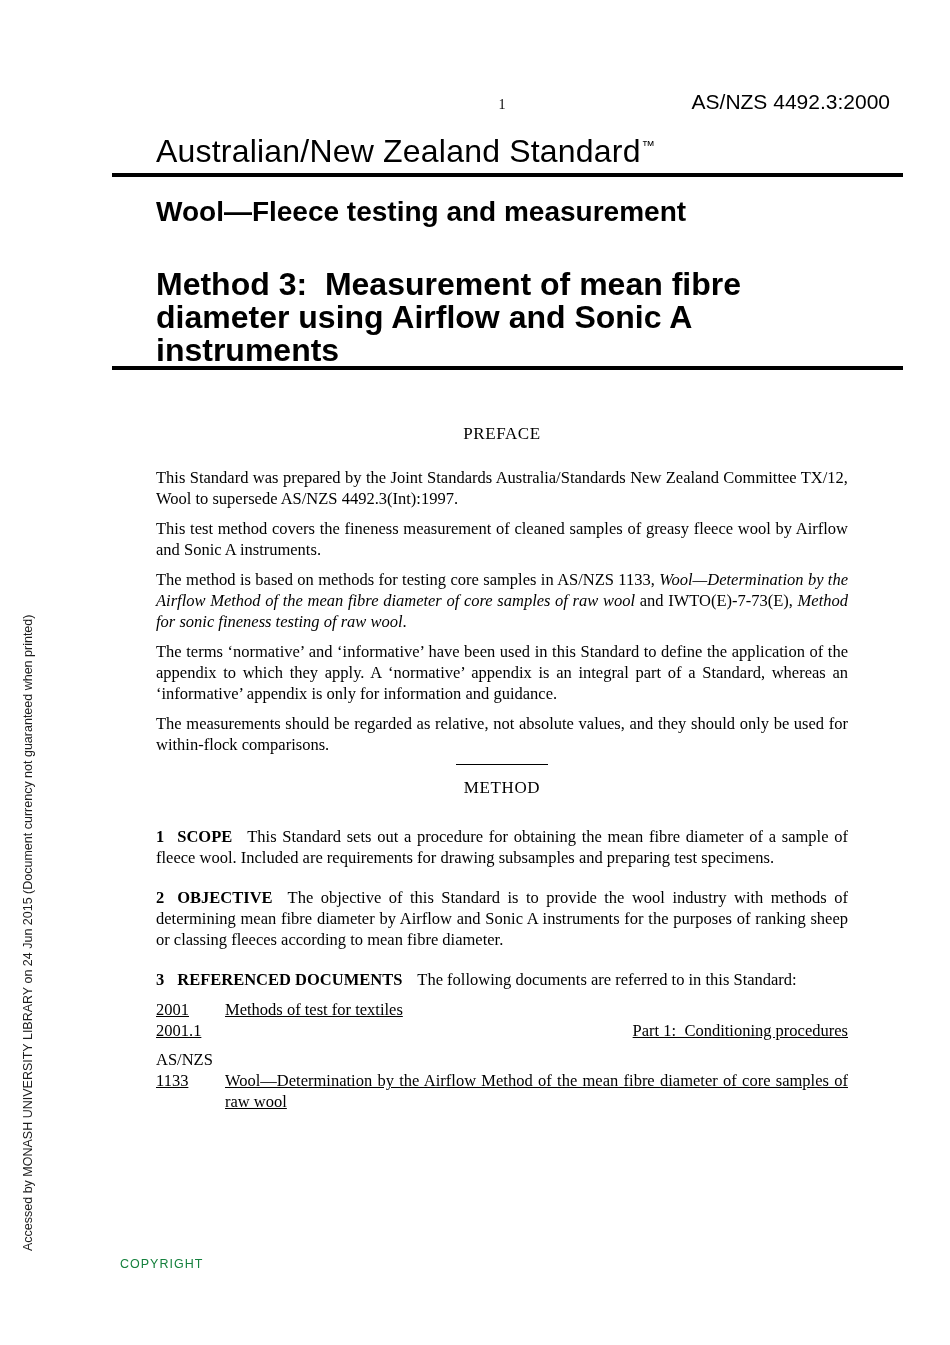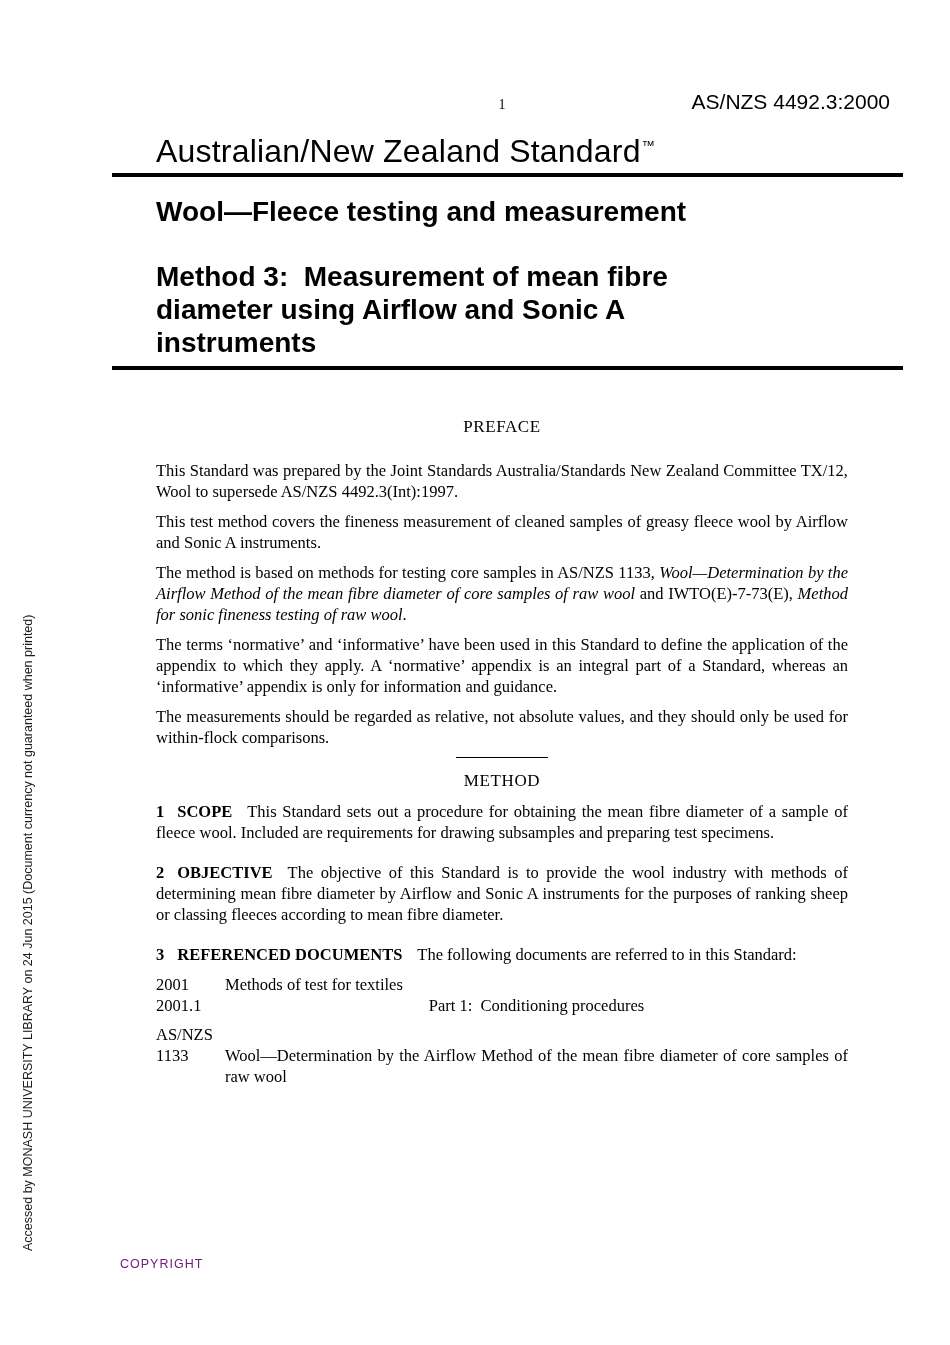--- a/index.html
+++ b/index.html
@@ -37,47 +37,47 @@
   .rule { position:absolute; left:112px; width:791px; height:4px; background:#000; }
   .rule-1 { top:173px; }
   .rule-2 { top:366px; }
 
   .title-subject {
     position:absolute; left:156px; top:196px;
     font-family:"Liberation Sans", sans-serif; font-weight:bold;
     font-size:28px; white-space:nowrap;
   }
   .title-method {
-    position:absolute; left:156px; top:260px; width:600px;
+    position:absolute; left:156px; top:268px; width:600px;
     font-family:"Liberation Sans", sans-serif; font-weight:bold;
-    font-size:28px; line-height:33px; white-space:pre-wrap;
+    font-size:32px; line-height:33px; white-space:pre-wrap;
   }
 
   
   .content { position:absolute; left:156px; top:412px; width:692px; font-size:16.5px; line-height:21px; }
-  .center-head { text-align:center; font-size:17px; margin:4px 0 23px 0; letter-spacing:0.6px; }
+  .center-head { text-align:center; font-size:17px; margin:11px 0 23px 0; letter-spacing:0.6px; }
   .method-head { margin:12px 0 0 0; }
   .para { text-align:justify; margin:0 0 9px 0;font-family:Liberation Serif, serif; }
   .divider { width:92px; border:none; border-top:1.5px solid #000; margin:6px auto 12px auto; }
 
   .sec { margin-top:19px; }
-  .sec.first { margin-top:10px; }
+  .sec.first { margin-top:28px; }
   .sec-num { margin-right:13px; }
   .sec-title { margin-right:15px; }
 
   .ref-group { margin-top:8px; }
-  .ref-row { display:flex; }
+  .ref-row { display:flex;text-decoration:underline; }
   .ref-code { flex:0 0 69px; }
   .ref-desc { flex:1; text-align:justify; }
-  .ref-desc.pre { white-space:pre-wrap; text-align:center; }
+  .ref-desc.pre { white-space:pre-wrap; text-align:right; }
 
   .copyright {
     position:absolute; left:120px; top:1257px;
     font-family:"Liberation Sans", sans-serif; font-size:12.5px;
-    letter-spacing:1px; color:#701a75;
+    letter-spacing:1px; color:#15803d;
   }
 </style>
 </head>
 <body>
 
 <div class="page">
 
   <div class="sidebar-note">Accessed by MONASH UNIVERSITY LIBRARY on 24 Jun 2015 (Document currency not guaranteed when printed)</div>
 
   <div class="page-num">1</div>

